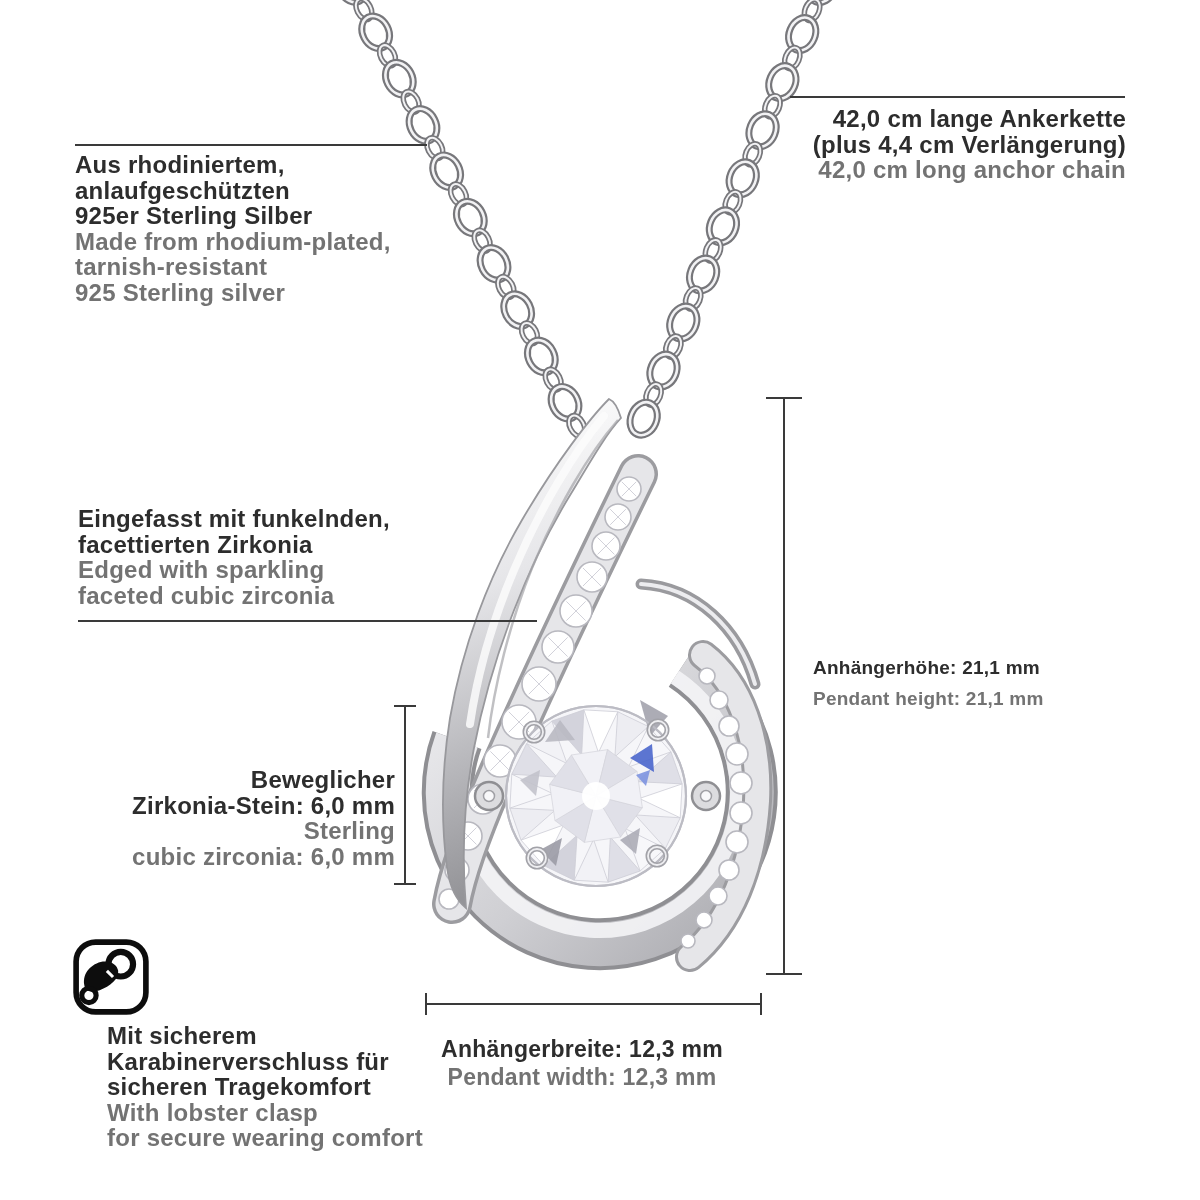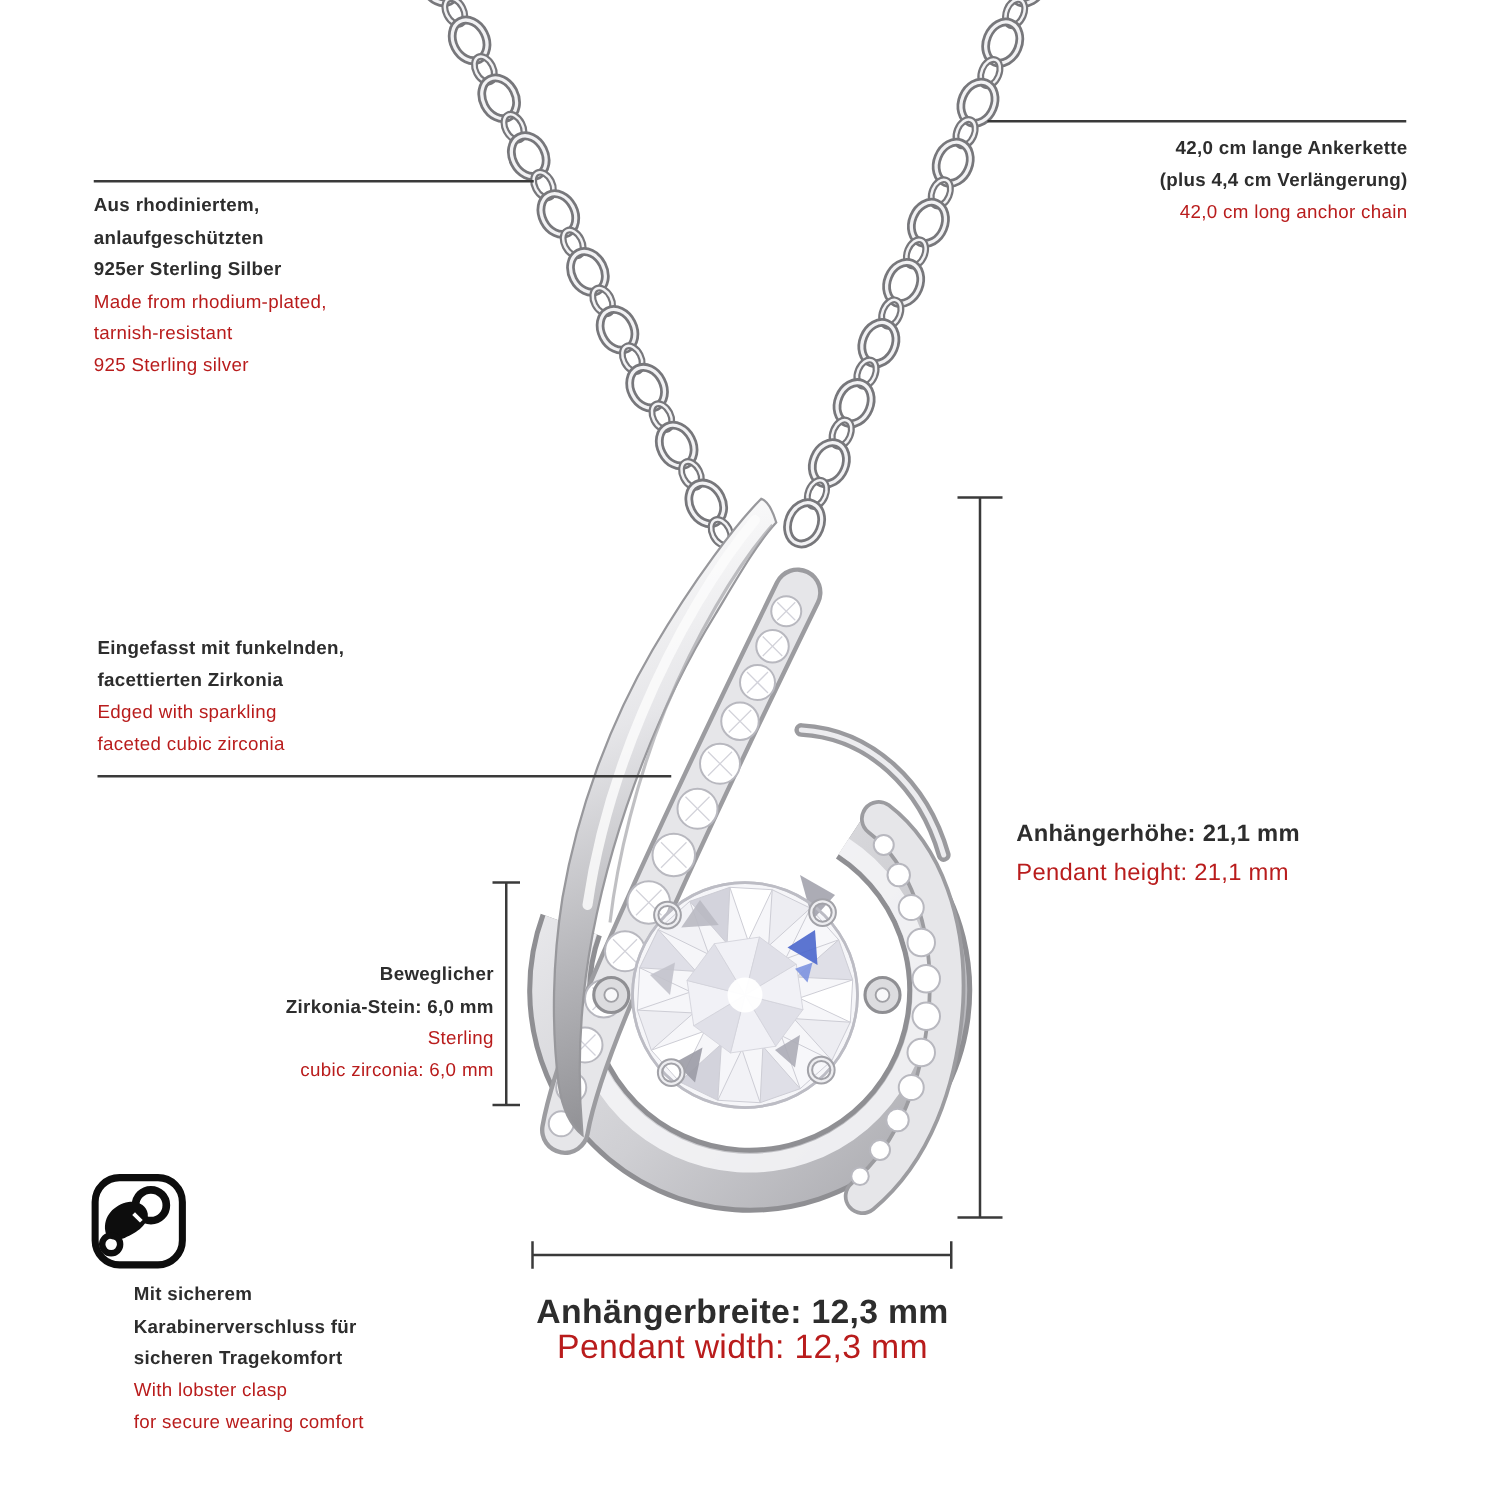--- a/index.html
+++ b/index.html
@@ -1,30 +1,30 @@
 <!DOCTYPE html>
 <html><head>
 <meta charset="utf-8">
 <style>
   html,body{margin:0;padding:0;background:#ffffff;}
   .stage{position:relative;width:1200px;height:1200px;background:#fff;overflow:hidden;
          font-family:"Liberation Sans", sans-serif;}
   #art{position:absolute;left:0;top:0;}
-  .ann{position:absolute;font-size:15px;line-height:25.5px;letter-spacing:.25px;white-space:nowrap;}
+  .ann{position:absolute;font-size:24px;line-height:25.5px;letter-spacing:.25px;white-space:nowrap;}
   .ann .de{color:#2d2d2d;font-weight:700;}
-  .ann .en{color:#b91c1c;font-weight:400;}
+  .ann .en{color:#737373;font-weight:700;}
   .r{text-align:right;}
   .c{text-align:center;}
   #blk-material{left:75px;top:152px;}
   #blk-chain{right:74px;top:106px;}
   #blk-zirconia{left:78px;top:506px;}
   #blk-height{left:813px;top:652px;font-size:19px;line-height:31px;}
   #blk-stone{right:805px;top:741px;margin-top:26px;}
   #blk-clasp-text{left:75px;top:1023px;margin-left:32px;}
-  #blk-width{left:424px;top:1035px;width:340px;font-size:27px;line-height:28px;}
+  #blk-width{left:412px;top:1035px;width:340px;font-size:23px;line-height:28px;}
   #clasp-icon{position:absolute;left:72px;top:938px;width:78px;height:78px;}
 </style>
 </head>
 <body>
 
 <div class="stage">
 
 <svg id="art" width="1200" height="1200" viewBox="0 0 1200 1200">
   <defs>
     <linearGradient id="bladeGrad" gradientUnits="userSpaceOnUse" x1="470" y1="430" x2="640" y2="820">

